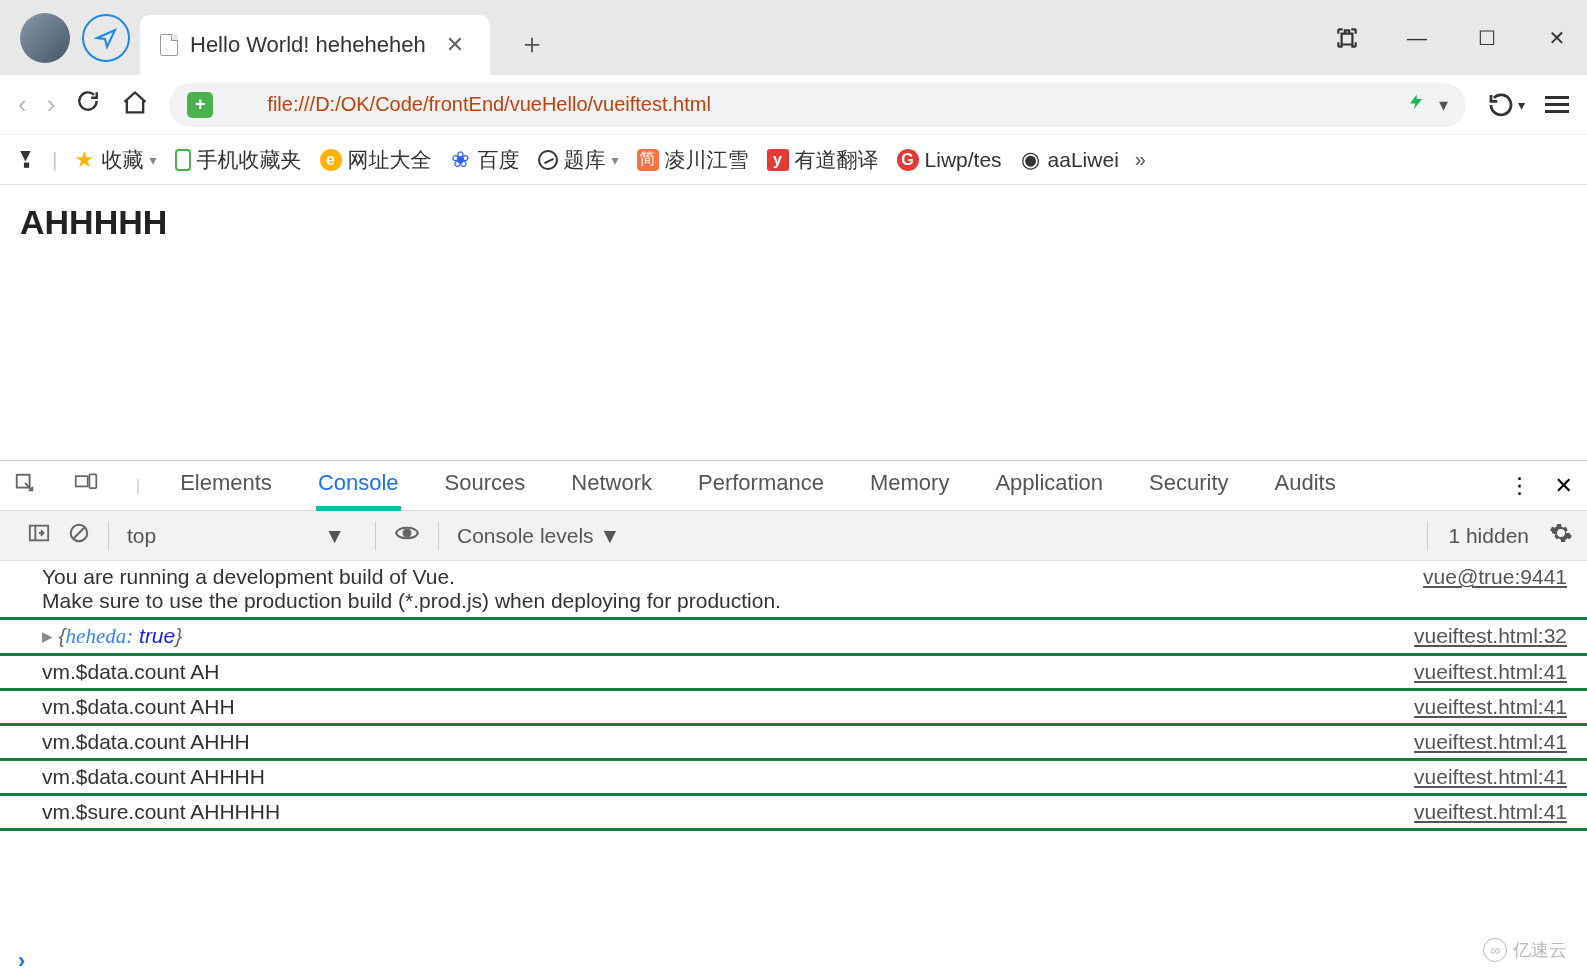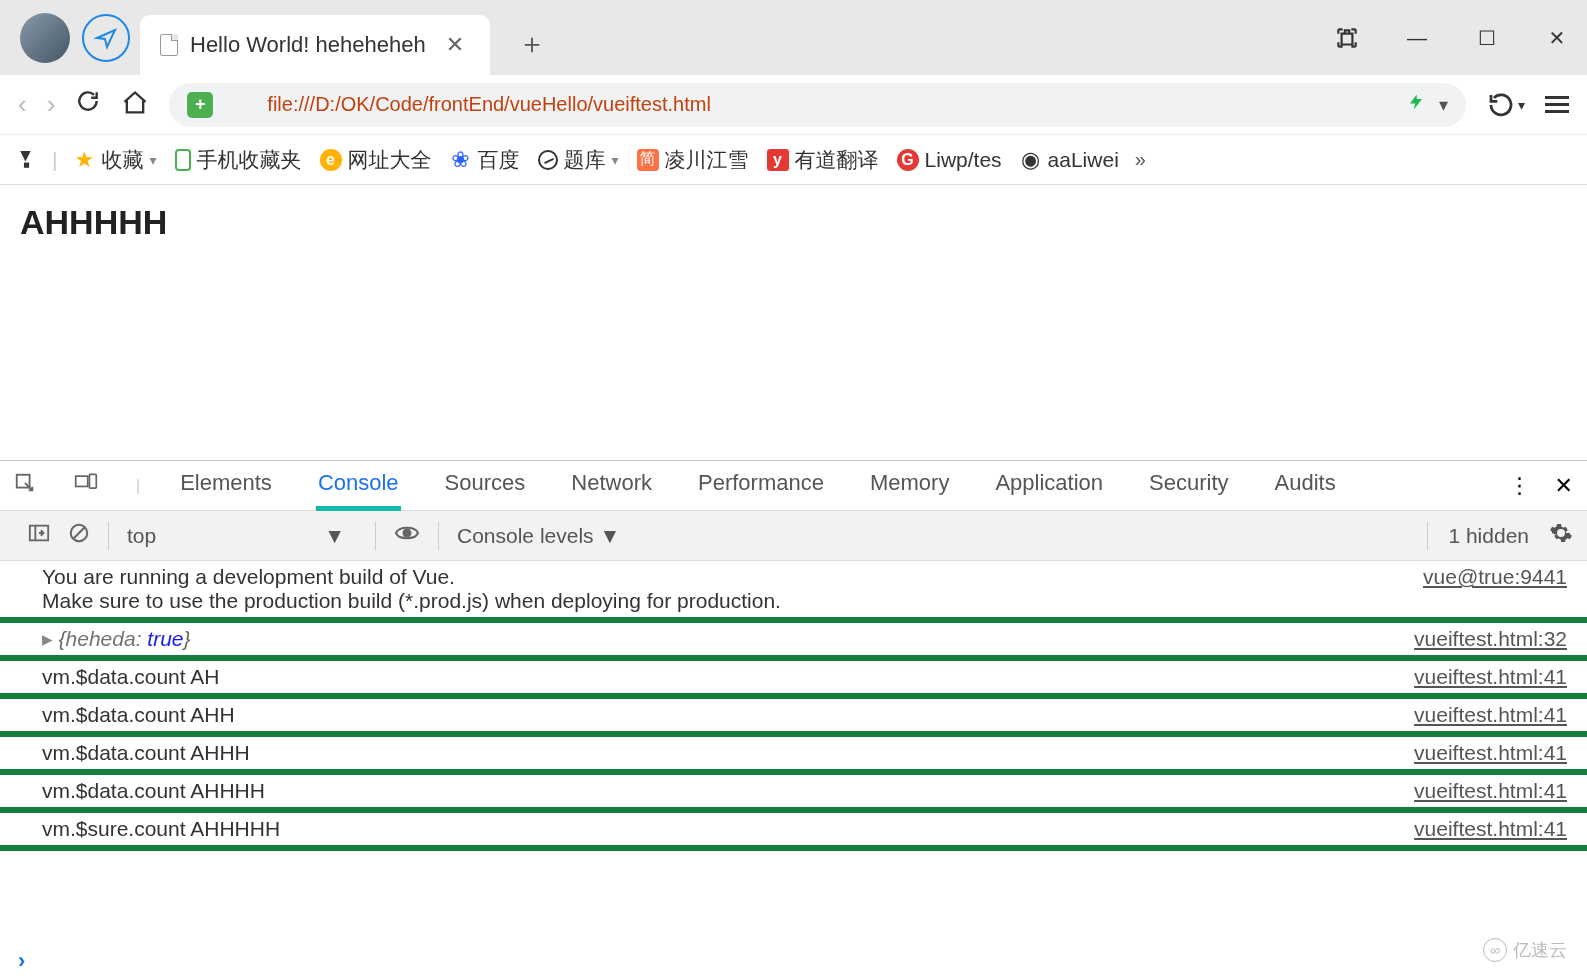--- a/index.html
+++ b/index.html
@@ -62,26 +62,26 @@
 .dt-right { position: absolute; right: 14px; display: flex; gap: 24px; align-items: center; }
 
 .dt-toolbar { height: 50px; background: #f2f2f2; display: flex; align-items: center; padding: 0 28px; gap: 18px; border-bottom: 1px solid #ddd; font-size: 21px; color: #555; position: relative; }
 .dt-sel { display: flex; align-items: center; gap: 10px; min-width: 230px; justify-content: space-between; padding-right:12px; }
 .dt-filter { background: transparent; border: none; font-size: 21px; color: #888; width: 320px; outline: none; }
 .dt-sep { width:1px; height:28px; background:#ccc; }
 .dt-tb-right { position: absolute; right: 14px; display: flex; gap: 20px; align-items: center; }
 .gear { cursor:pointer; }
 
 .console { flex: 1; overflow: auto; font-family: Consolas, monospace; font-size: 21px; }
-.c-row { display: flex; padding: 4px 20px 4px 42px; border-bottom: 6px solid #15803d; justify-content: space-between; align-items: flex-start; }
+.c-row { display: flex; padding: 4px 20px 4px 42px; border-bottom: 3px solid #15803d; justify-content: space-between; align-items: flex-start; }
 .c-msg { color: #333; white-space: pre; }
 .c-src { color: #555; text-decoration: underline; cursor: pointer; white-space: nowrap; margin-left: 20px; }
 .obj { font-style: italic; color: #666; }
 .obj .tri { color: #888; font-style: normal; margin-right: 6px; }
-.obj-key { color: #737373; }
+.obj-key { color: #3b82f6; font-family: Liberation Serif, serif; }
 .obj-val { color: #1a1aff; }
 .prompt { color: #1a73e8; padding: 6px 18px; font-size: 22px; font-weight: bold; }
 
 .watermark { position: absolute; right: 20px; bottom: 18px; font-size: 18px; color: #bbb; display:flex; align-items:flex-start; gap:6px; pointer-events:none; }
 .watermark::before { content:"∞"; border:1.5px solid #bbb; border-radius:50%; width:22px; height:22px; display:inline-flex; align-items:center; justify-content:center; font-size:14px; }
 </style>
 </head>
 <body>
 
 <div class="titlebar">

